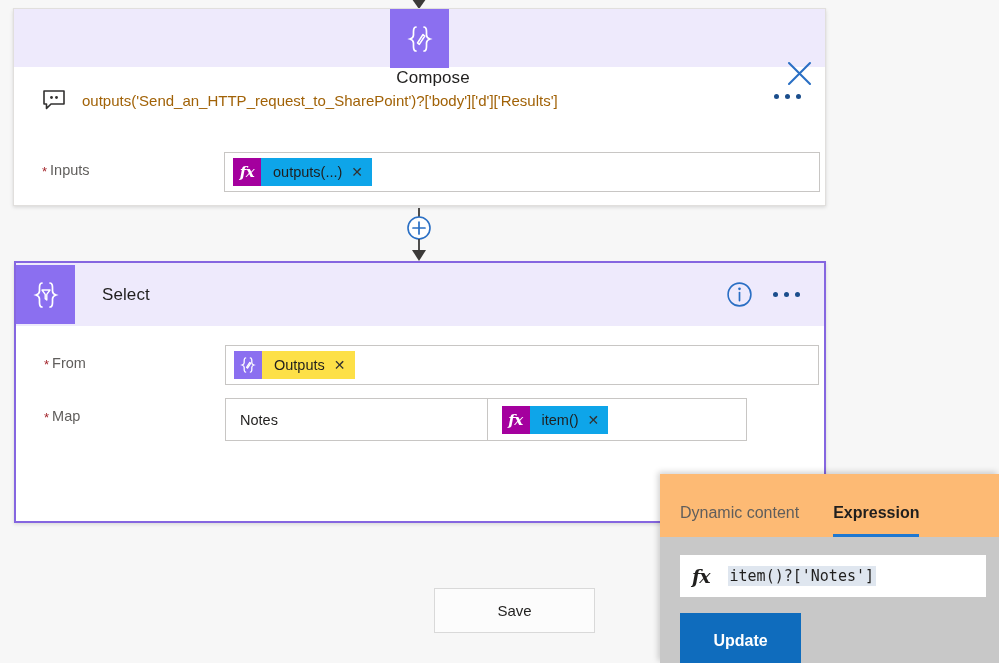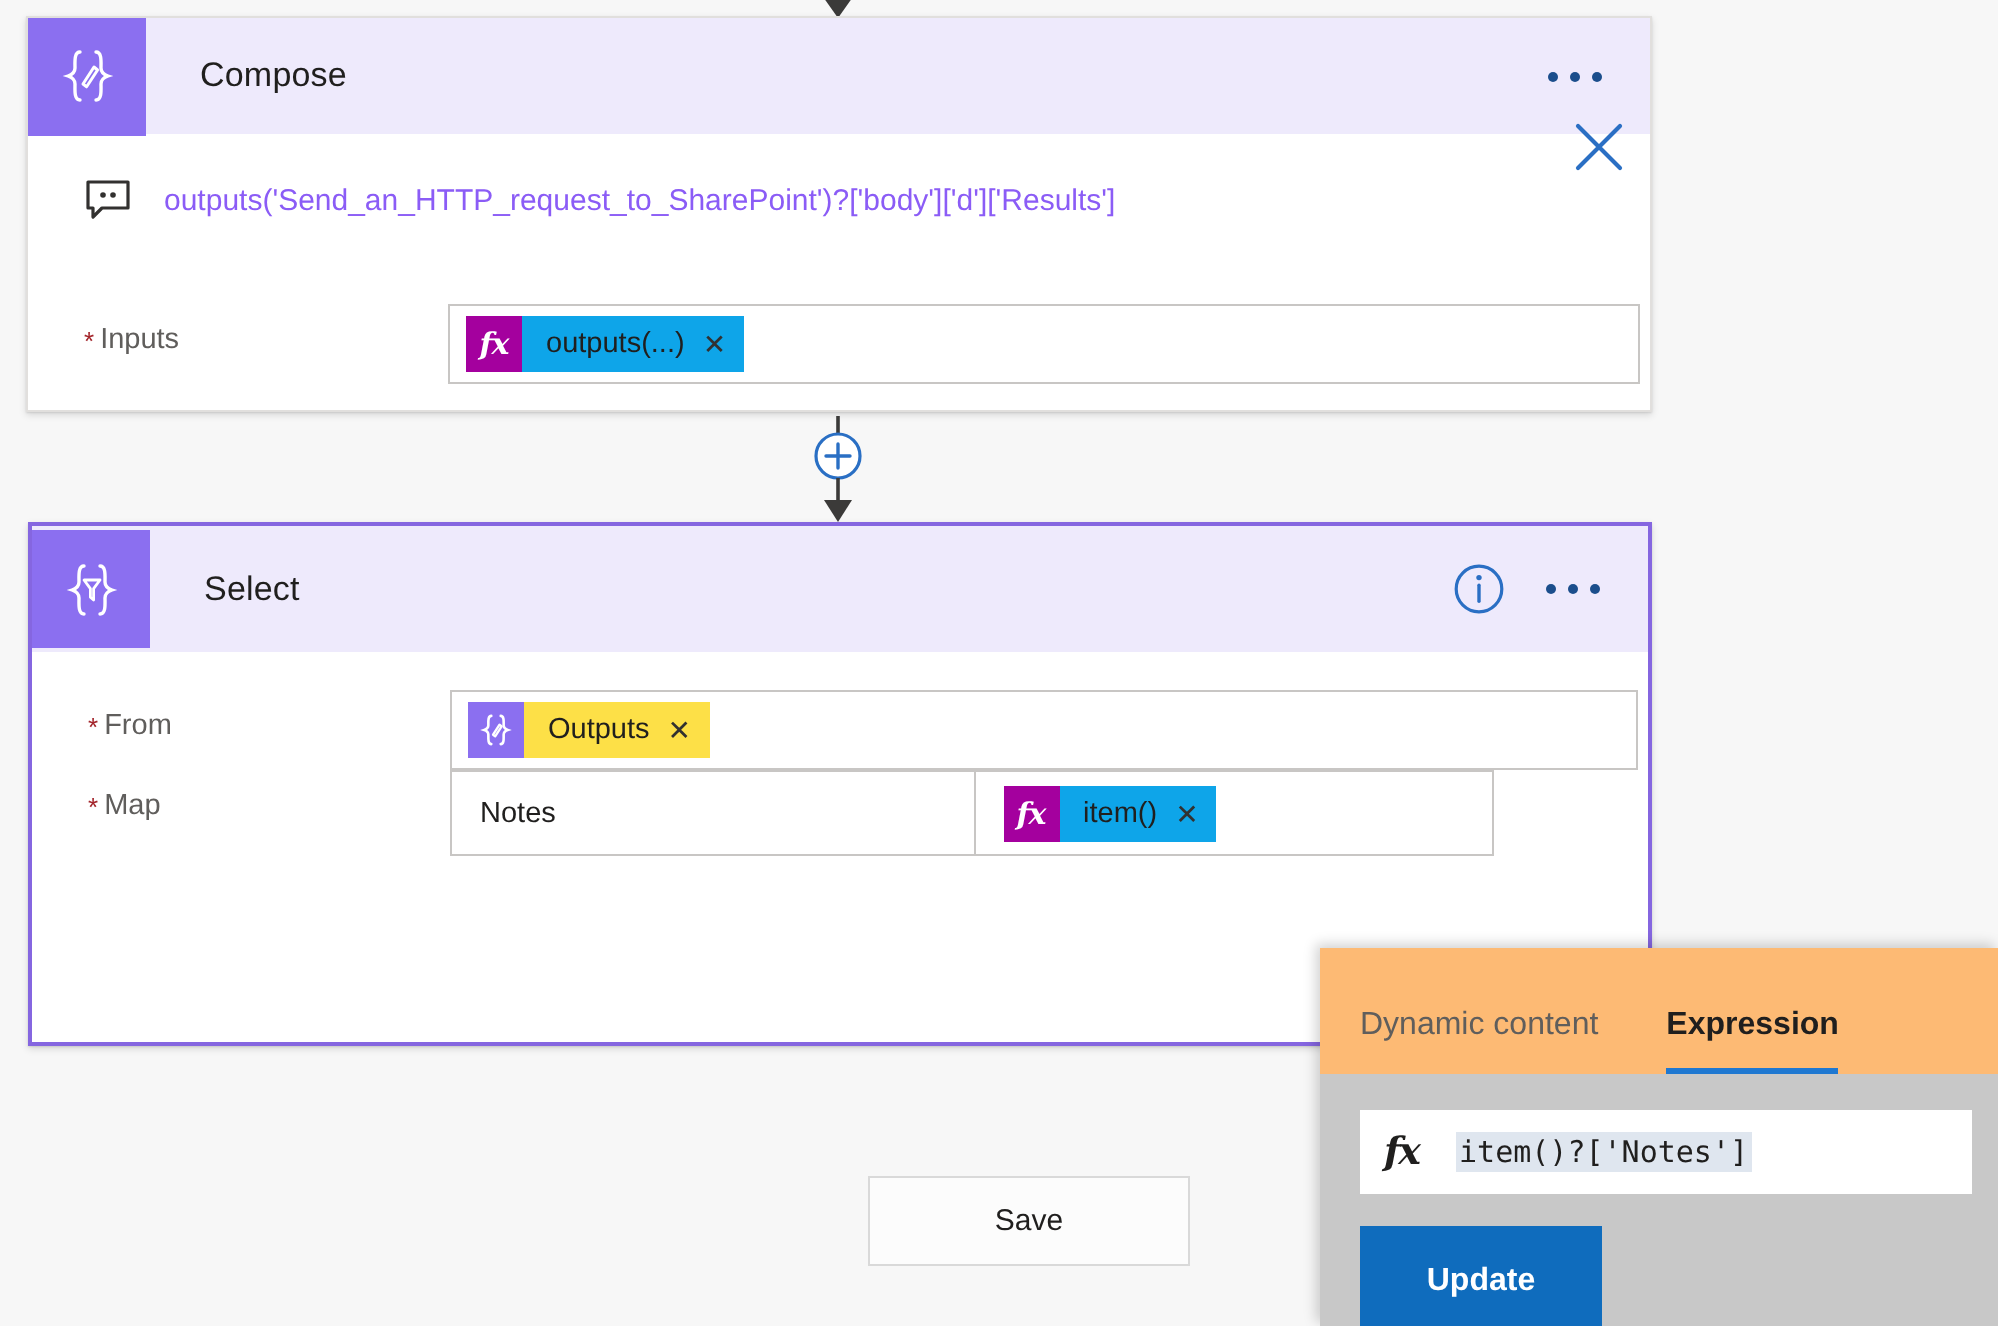--- a/index.html
+++ b/index.html
@@ -76,31 +76,31 @@
 
   .card-body { position: relative; }
 
   
   #compose-card {
     left: 13px; top: 8px;
     width: 813px; height: 198px;
     border: 1px solid #e1dfdd;
     box-sizing: border-box;
   }
-  #compose-card .card-header { height: 58px; }
+  #compose-card .card-header { height: 58px; flex-direction: column; }
   .comment-row {
     display: flex;
     align-items: center;
     padding: 22px 0 0 28px;
     position: relative;
   }
   .comment-icon { flex: none; margin-right: 16px; }
   .comment-text {
     font-size: 15px;
-    color: #8b5cf6;
+    color: #a16207;
     white-space: nowrap;
   }
   .close-x {
     position: absolute;
     cursor: pointer;
   }
 
   
   .field-row {
     display: flex;
@@ -424,21 +424,21 @@
               </svg>
             </span>
             <span class="token-body">
               <span>Outputs</span>
               <span class="token-x">✕</span>
             </span>
           </span>
         </div>
       </div>
 
-      <div class="field-row" style="">
+      <div class="field-row" style="margin-top:13px;">
         <div class="field-label" style="width:181px;">
           <span class="req-star">*</span><span>Map</span>
         </div>
         <div class="map-table" style="width:522px;">
           <div class="map-row">
             <div class="map-cell key">Notes</div>
             <div class="map-cell val">
               <span class="token fxtok">
                 <span class="token-badge fx">
                     <span class="fx-glyph">fx</span>

